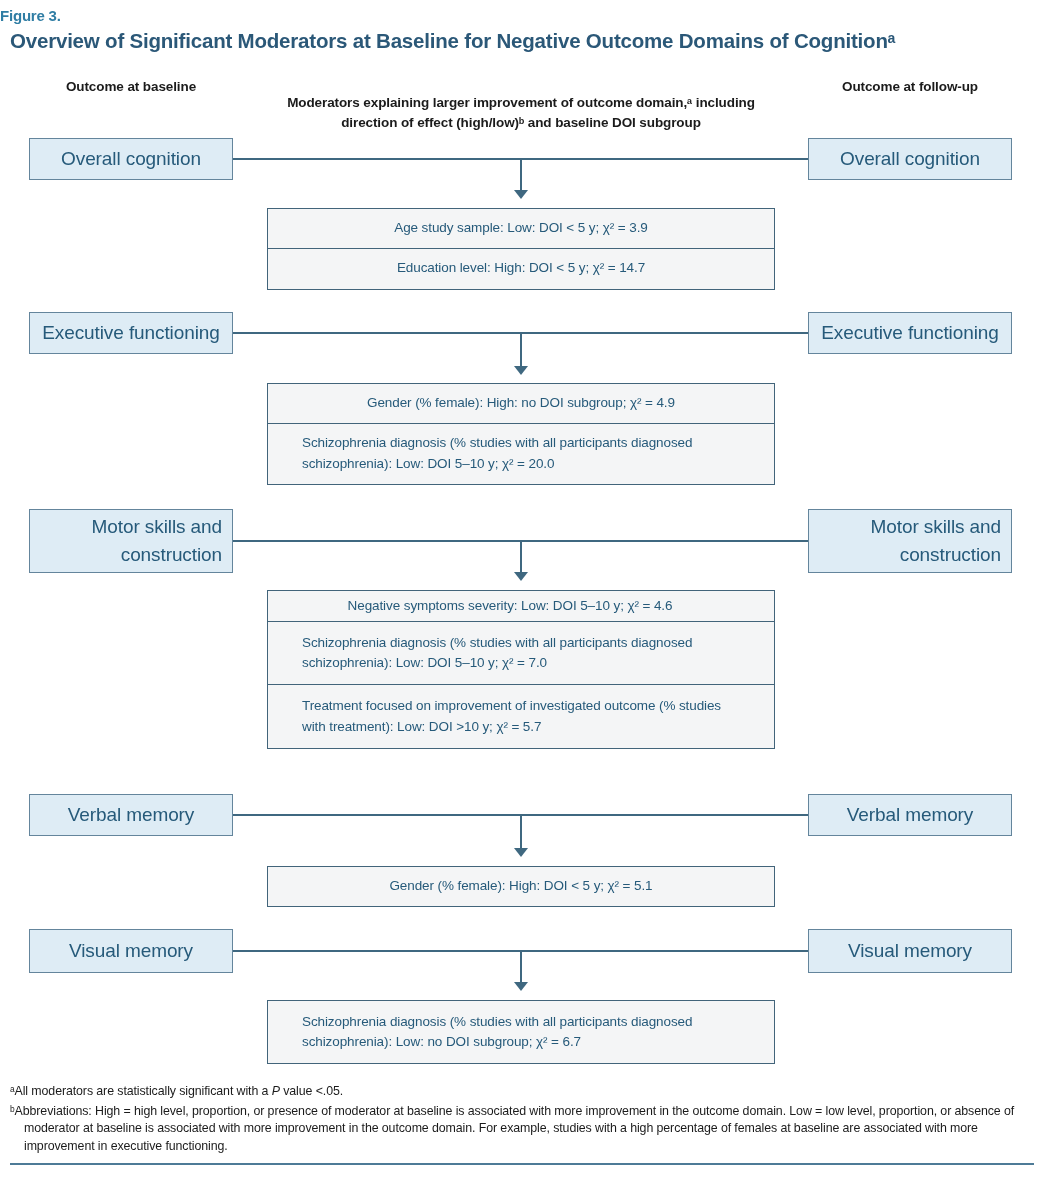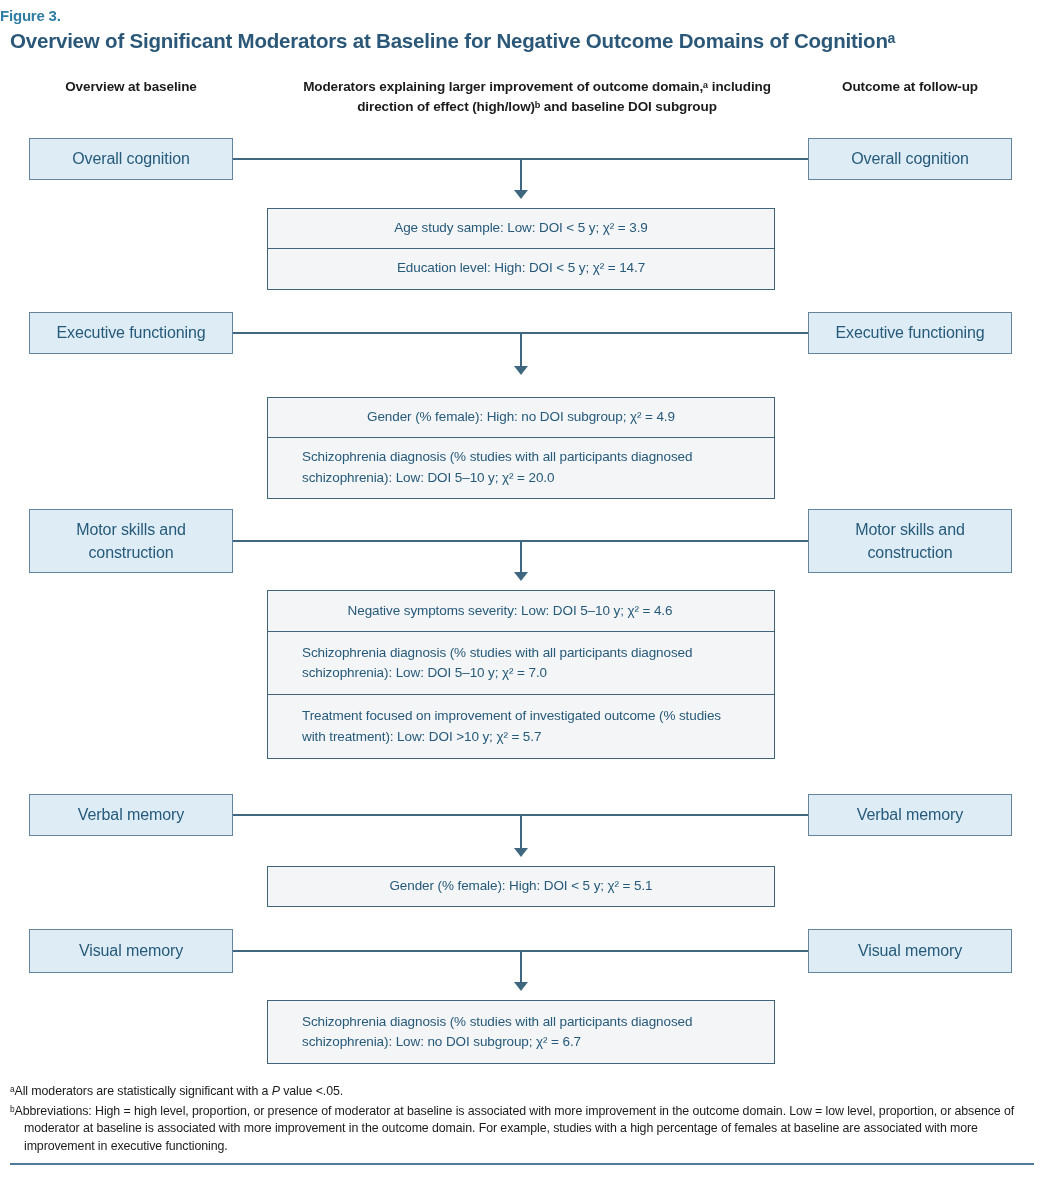--- a/index.html
+++ b/index.html
@@ -31,31 +31,31 @@
     position:absolute;left:10px;top:29px;
     font-size:20.5px;font-weight:700;color:var(--title);
     letter-spacing:-0.2px;white-space:nowrap;
   }
   .col-head{
     position:absolute;top:77px;
     font-size:13.5px;font-weight:700;color:var(--ink);
     text-align:center;line-height:1.48;letter-spacing:-0.1px;
   }
   .col-head.left{left:29px;width:204px;}
-  .col-head.mid{left:288px;width:498px;}
+  .col-head.mid{left:272px;width:498px;margin-top:16px;}
   .col-head.right{left:808px;width:204px;}
 
   .outcome-box{
     position:absolute;box-sizing:border-box;
     background:var(--box-fill);
     border:1.5px solid var(--box-border);
     color:var(--box-text);
-    font-size:16px;line-height:1.45;letter-spacing:-0.1px;
+    font-size:19px;line-height:1.45;letter-spacing:-0.1px;
     display:flex;align-items:center;justify-content:center;
-    text-align:center;padding:2px 22px;
+    text-align:right;padding:2px 10px;
   }
   .outcome-box.left{left:29px;width:204px;}
   .outcome-box.right{left:808px;width:204px;}
 
   .hline{
     position:absolute;left:233px;width:575px;height:2px;
     background:var(--line);
   }
   .vline{
     position:absolute;left:520px;width:2px;
@@ -95,51 +95,51 @@
   }
 </style>
 </head>
 <body>
 
 <div id="page">
 
   <div class="fig-label">Figure 3.</div>
   <div class="fig-title">Overview of Significant Moderators at Baseline for Negative Outcome Domains of Cognitionᵃ</div>
 
-  <div class="col-head left">Overview at baseline</div>
+  <div class="col-head left">Outcome at baseline</div>
   <div class="col-head mid">Moderators explaining larger improvement of outcome domain,ᵃ including direction of effect (high/low)ᵇ and baseline DOI subgroup</div>
   <div class="col-head right">Outcome at follow-up</div>
 
   <div class="hline" style="top:158px;"></div>
   <div class="vline" style="top:158px;height:32px;"></div>
   <div class="arrowhead" style="top:190px;"></div>
   <div class="outcome-box left" style="top:138px;height:42px;">Overall cognition</div>
   <div class="outcome-box right" style="top:138px;height:42px;">Overall cognition</div>
   <div class="mod-stack" style="top:208px;">
     <div class="mod-box" style="height:41px;">Age study sample: Low: DOI &lt; 5 y; χ² = 3.9</div>
     <div class="mod-box" style="height:42px;">Education level: High: DOI &lt; 5 y; χ² = 14.7</div>
   </div>
 
   <div class="hline" style="top:332px;"></div>
   <div class="vline" style="top:332px;height:34px;"></div>
   <div class="arrowhead" style="top:366px;"></div>
   <div class="outcome-box left" style="top:312px;height:42px;">Executive functioning</div>
   <div class="outcome-box right" style="top:312px;height:42px;">Executive functioning</div>
   <div class="mod-stack" style="top:383px;">
-    <div class="mod-box" style="height:41px;margin-top:14px;">Gender (% female): High: no DOI subgroup; χ² = 4.9</div>
+    <div class="mod-box" style="height:41px;">Gender (% female): High: no DOI subgroup; χ² = 4.9</div>
     <div class="mod-box" style="height:62px;">Schizophrenia diagnosis (% studies with all participants diagnosed schizophrenia): Low: DOI 5–10 y; χ² = 20.0</div>
   </div>
 
   <div class="hline" style="top:540px;"></div>
   <div class="vline" style="top:540px;height:32px;"></div>
   <div class="arrowhead" style="top:572px;"></div>
   <div class="outcome-box left" style="top:509px;height:64px;">Motor skills and construction</div>
   <div class="outcome-box right" style="top:509px;height:64px;">Motor skills and construction</div>
   <div class="mod-stack" style="top:590px;">
-    <div class="mod-box" style="height:42px;padding-left:12px;">Negative symptoms severity: Low: DOI 5–10 y; χ² = 4.6</div>
+    <div class="mod-box" style="height:32px;padding-left:12px;">Negative symptoms severity: Low: DOI 5–10 y; χ² = 4.6</div>
     <div class="mod-box" style="height:65px;">Schizophrenia diagnosis (% studies with all participants diagnosed schizophrenia): Low: DOI 5–10 y; χ² = 7.0</div>
     <div class="mod-box" style="height:65px;">Treatment focused on improvement of investigated outcome (% studies with treatment): Low: DOI &gt;10 y; χ² = 5.7</div>
   </div>
 
   <div class="hline" style="top:814px;"></div>
   <div class="vline" style="top:814px;height:34px;"></div>
   <div class="arrowhead" style="top:848px;"></div>
   <div class="outcome-box left" style="top:794px;height:42px;">Verbal memory</div>
   <div class="outcome-box right" style="top:794px;height:42px;">Verbal memory</div>
   <div class="mod-stack" style="top:866px;">

